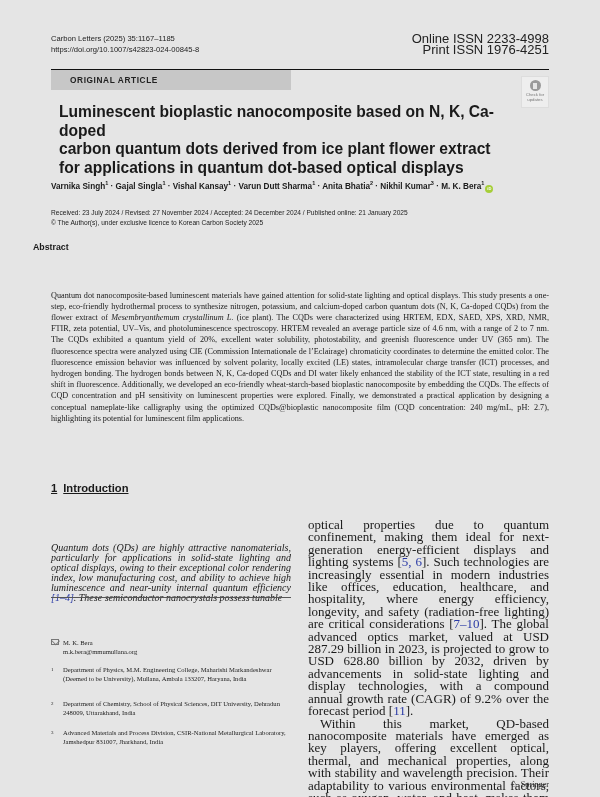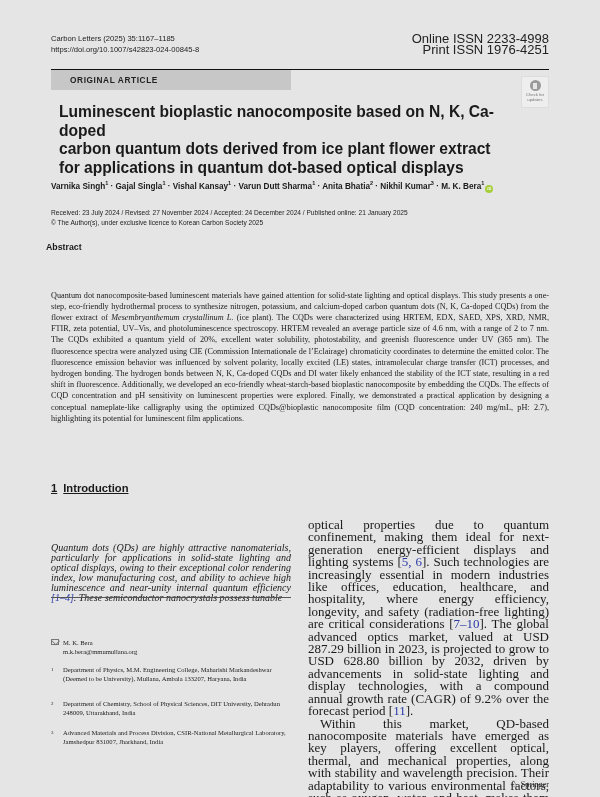--- a/index.html
+++ b/index.html
@@ -17,21 +17,21 @@
   .check-badge .glyph::after { content: ""; position: absolute; left: 3.5px; top: 2.5px; width: 4px; height: 6px; background: #e6e6e6; }
   .check-badge .txt { display: block; font-size: 4.3px; line-height: 5px; color: #777; }
 
   .title { position: absolute; left: 51px; top: 103px; width: 470px; font-size: 15.6px; font-weight: bold; line-height: 18.6px; color: #1a1a1a; margin-left: 8px; }
   .authors { position: absolute; left: 51px; top: 177px; width: 500px; font-size: 8.2px; font-weight: bold; line-height: 12px; color: #1a1a1a; }
   .authors sup { font-size: 5.5px; }
   .orcid { display: inline-block; width: 8px; height: 8px; border-radius: 50%; background: #a6ce39; vertical-align: -1px; margin-left: 1px; color: #fff; font-size: 4px; line-height: 8px; text-align: center; font-weight: bold; }
 
   .dates { position: absolute; left: 51px; top: 208px; width: 500px; font-size: 6.6px; line-height: 10px; color: #222; }
 
-  .abstract-h { position: absolute; left: 46px; top: 242px; font-size: 8.8px; font-weight: bold; }
+  .abstract-h { position: absolute; left: 33px; top: 242px; font-size: 8.8px; font-weight: bold; }
   .abstract { position: absolute; left: 51px; top: 253.5px; width: 498px; font-size: 8.2px; line-height: 11.2px; text-align: justify; color: #1a1a1a; }
   .abstract i { font-style: italic; }
 
   .keywords { position: absolute; left: 51px; top: 446px; width: 498px; font-size: 8.2px; line-height: 11px; }
   .keywords .kh { font-weight: bold; margin-right: 3px; }
 
   .sec-h { position: absolute; left: 51px; top: 482px; font-size: 11.2px; font-weight: bold; text-decoration: underline; }
   .sec-h .num { margin-right: 6px; }
 
   .col-left { position: absolute; left: 51px; top: 507px; width: 240px; font-size: 10px; line-height: 10px; text-align: justify; font-style: italic; }

